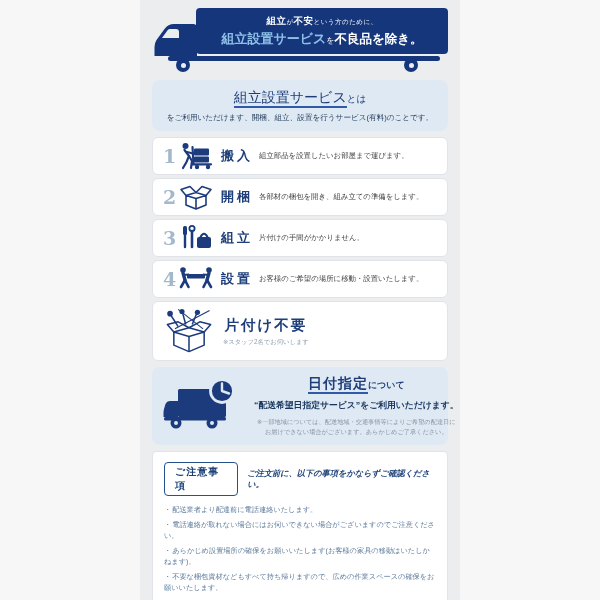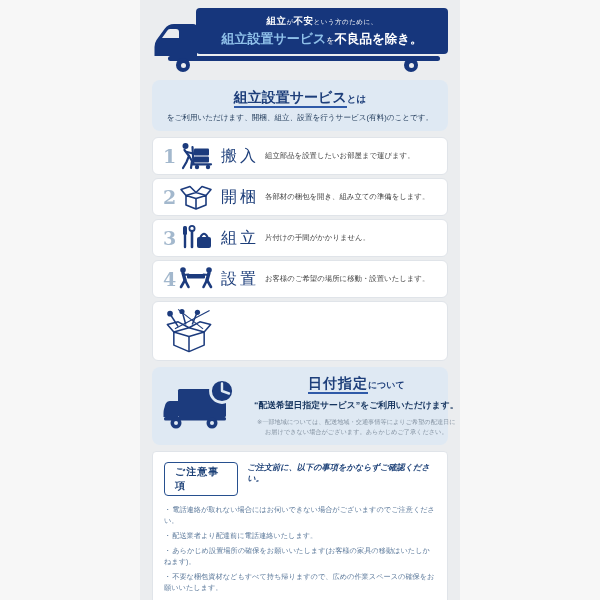--- a/index.html
+++ b/index.html
@@ -18,32 +18,32 @@
   .bl2 .sm { font-size:8px; font-weight:normal; }
   .banner-cab { position:absolute; left:0; top:13px; width:46px; height:36px; }
   .banner-chassis { position:absolute; left:16px; right:8px; top:48px; height:5px; background:#16367c; border-radius:3px; }
   .wheel { position:absolute; top:50px; width:14px; height:14px; background:#16367c; border-radius:50%;
     display:flex; align-items:center; justify-content:center; }
   .wheel::after { content:""; width:5px; height:5px; background:#ebedef; border-radius:50%; }
   .wheel.w1 { left:24px; } .wheel.w2 { right:30px; }
 
   
   .intro { background:#dfe9f3; border-radius:8px; padding:9px 8px 8px; text-align:center; margin-bottom:6px; }
-  .intro-title { font-size:14px; font-weight:bold; color:#1d3e7a; }
+  .intro-title { font-size:14px; font-weight:normal; color:#1d3e7a; }
   .intro-title .main { border-bottom:2px solid #2f5aa8; padding-bottom:1px; }
   .intro-title .suf { font-size:9.5px; }
   .intro-desc { margin-top:6px; font-size:7.6px; color:#27405f; font-weight:500; }
 
   
   .step { background:#fff; border:1px solid #e0e4e9; border-radius:6px; height:38px; margin-bottom:3px;
     display:flex; align-items:center; padding:0 9px; }
   .step-no { width:15px; font-family:"DejaVu Serif","Liberation Serif",serif; font-size:19px; font-weight:bold;
     color:#a3b8cd; text-align:center; flex:0 0 auto; }
   .step-ic { width:38px; height:30px; flex:0 0 auto; display:flex; align-items:center; justify-content:center; }
-  .step-title { font-size:16px; font-weight:normal; color:#1d3e7a; letter-spacing:3px; margin:0 6px 0 6px; flex:0 0 auto;text-align:center; }
+  .step-title { font-size:13px; font-weight:bold; color:#1d3e7a; letter-spacing:3px; margin:0 6px 0 6px; flex:0 0 auto;text-align:center; }
   .step-desc { font-size:7.4px; color:#3c3c3c; flex:1; }
 
   
   .cleanup { background:#fff; border:1px solid #e0e4e9; border-radius:6px; height:60px; margin-bottom:6px;
     display:flex; align-items:center; padding:0 10px; gap:8px; }
   .cl-ic { width:52px; height:48px; flex:0 0 auto; }
   .cl-mid { flex:0 0 auto; text-align:center; }
   .cl-title { font-size:14.5px; font-weight:bold; color:#1d3e7a; letter-spacing:2px; }
   .cl-note { font-size:6.3px; color:#8d9cab; margin-top:3px; }
   .cl-desc { flex:1; font-size:8px; color:#555; line-height:1.75; padding-left:6px; }
@@ -53,21 +53,21 @@
   .dt-ic { width:86px; height:58px; flex:0 0 auto; }
   .dt-right { flex:1; text-align:center; }
   .dt-title { font-size:14px; font-weight:bold; color:#1d3e7a; }
   .dt-title .main { border-bottom:2px solid #2f5aa8; padding-bottom:1px; letter-spacing:1px; }
   .dt-title .suf { font-size:9px; }
   .dt-lead { margin-top:7px; font-size:8.8px; font-weight:bold; color:#16355f; white-space:nowrap; }
   .dt-note { margin-top:5px; font-size:6.2px; color:#8593a2; line-height:1.6; }
 
   
   .notice { background:#fff; border:1px solid #e0e4e9; border-radius:4px; padding:10px 11px 8px; }
-  .nt-head { display:flex; gap:9px; }
+  .nt-head { display:flex; align-items:center; gap:9px; }
   .nt-badge { border:1.5px solid #27508f; border-radius:4px; color:#1d4178; font-weight:bold; font-size:10px;
     letter-spacing:1px; padding:2px 10px; }
   .nt-lead { font-size:8.2px; color:#1d4178; font-weight:600;font-style:italic; }
   .nt-list { list-style:none; margin-top:9px; }
   .nt-list li { font-size:7.2px; color:#5e7b9c; line-height:1.5; margin-bottom:4.5px; }
   .nt-list li::before { content:"・"; margin-right:1px; }
 </style>
 </head>
 <body>
 
@@ -187,20 +187,24 @@
         <path d="M27,16 L31,6"></path>
         <path d="M11,20 L43,3" stroke-width="1"></path>
         <path d="M37,20 L14,2" stroke-width="1"></path>
       </g>
       <g fill="#1c3b7d">
         <circle cx="6.5" cy="6" r="2.6"></circle>
         <circle cx="17.5" cy="4" r="2.4"></circle>
         <circle cx="31.8" cy="4.8" r="2.4"></circle>
       </g>
     </svg>
+    <div class="cl-mid">
+      <div class="cl-title">片付け不要</div>
+      <div class="cl-note">※スタッフ2名でお伺いします</div>
+    </div>
   </div>
 
   <div class="date">
     <svg class="dt-ic" viewBox="0 0 86 58">
       <rect x="16" y="12" width="48" height="28" rx="1.5" fill="#1c3b7d"></rect>
       <path d="M16,24 H8 Q5,24 3.5,27 L2,32 Q1.5,34 1.5,36 V40 H16 Z" fill="#1c3b7d"></path>
       <rect x="2" y="40" width="62" height="3.5" rx="1.5" fill="#1c3b7d"></rect>
       <circle cx="14" cy="46" r="5.5" fill="#1c3b7d"></circle>
         <circle cx="14" cy="46" r="2" fill="#dfe9f3"></circle>
       <circle cx="50" cy="46" r="5.5" fill="#1c3b7d"></circle>
@@ -214,22 +218,22 @@
       <div class="dt-note">※一部地域については、配送地域・交通事情等によりご希望の配達日にお届けできない場合がございます。あらかじめご了承ください。</div>
     </div>
   </div>
 
   <div class="notice">
     <div class="nt-head">
       <span class="nt-badge">ご注意事項</span>
       <span class="nt-lead">ご注文前に、以下の事項をかならずご確認ください。</span>
     </div>
     <ul class="nt-list">
+      <li>配送業者より配達前に電話連絡いたします。</li>
       <li>電話連絡が取れない場合にはお伺いできない場合がございますのでご注意ください。</li>
-      <li>配送業者より配達前に電話連絡いたします。</li>
       <li>あらかじめ設置場所の確保をお願いいたします(お客様の家具の移動はいたしかねます)。</li>
       <li>不要な梱包資材などもすべて持ち帰りますので、広めの作業スペースの確保をお願いいたします。</li>
       <li>不良品を除き、組み立て途中や組み立て後の返品・交換はお受けできません。</li>
 
     </ul>
   </div>
 
 </div>
 
 </body></html>

